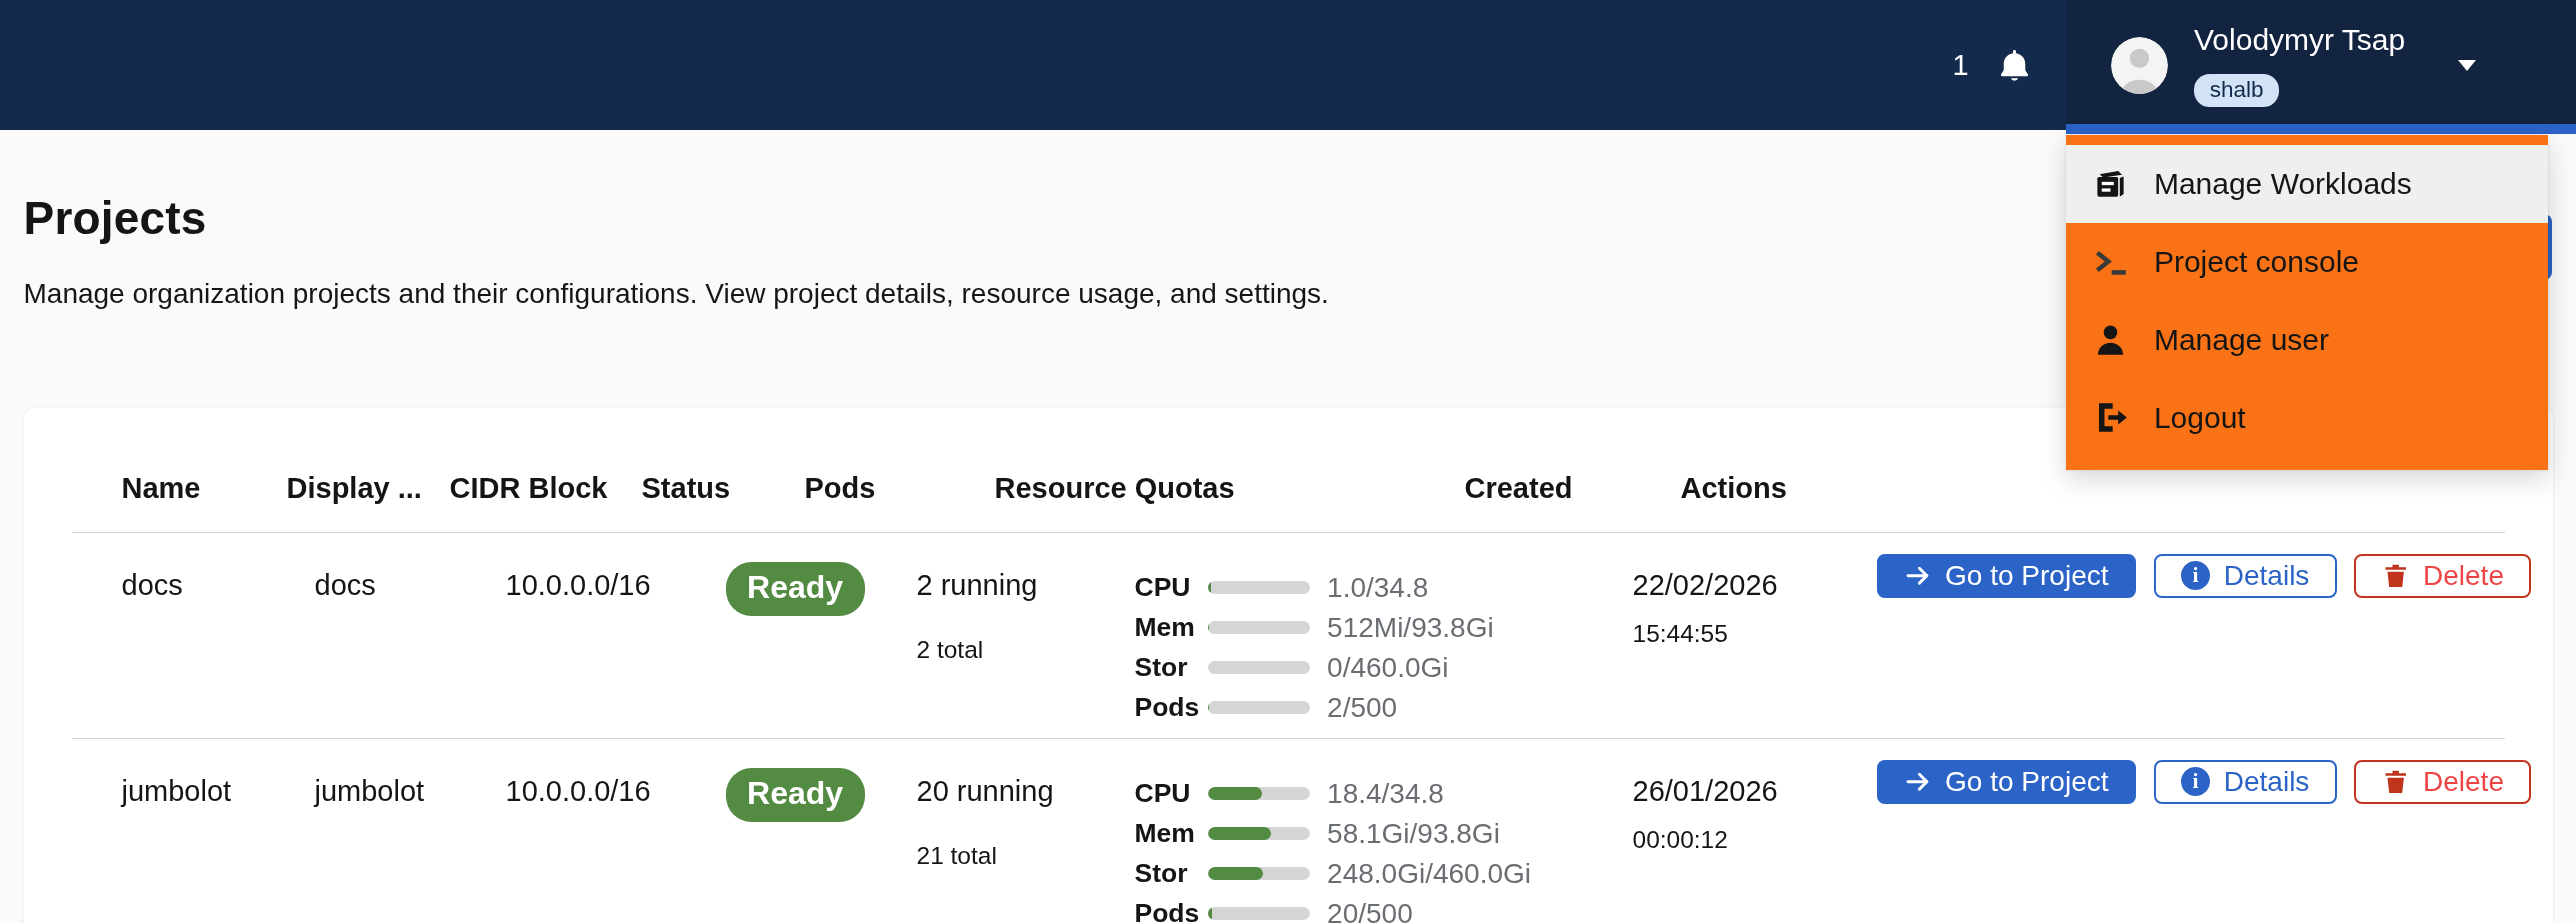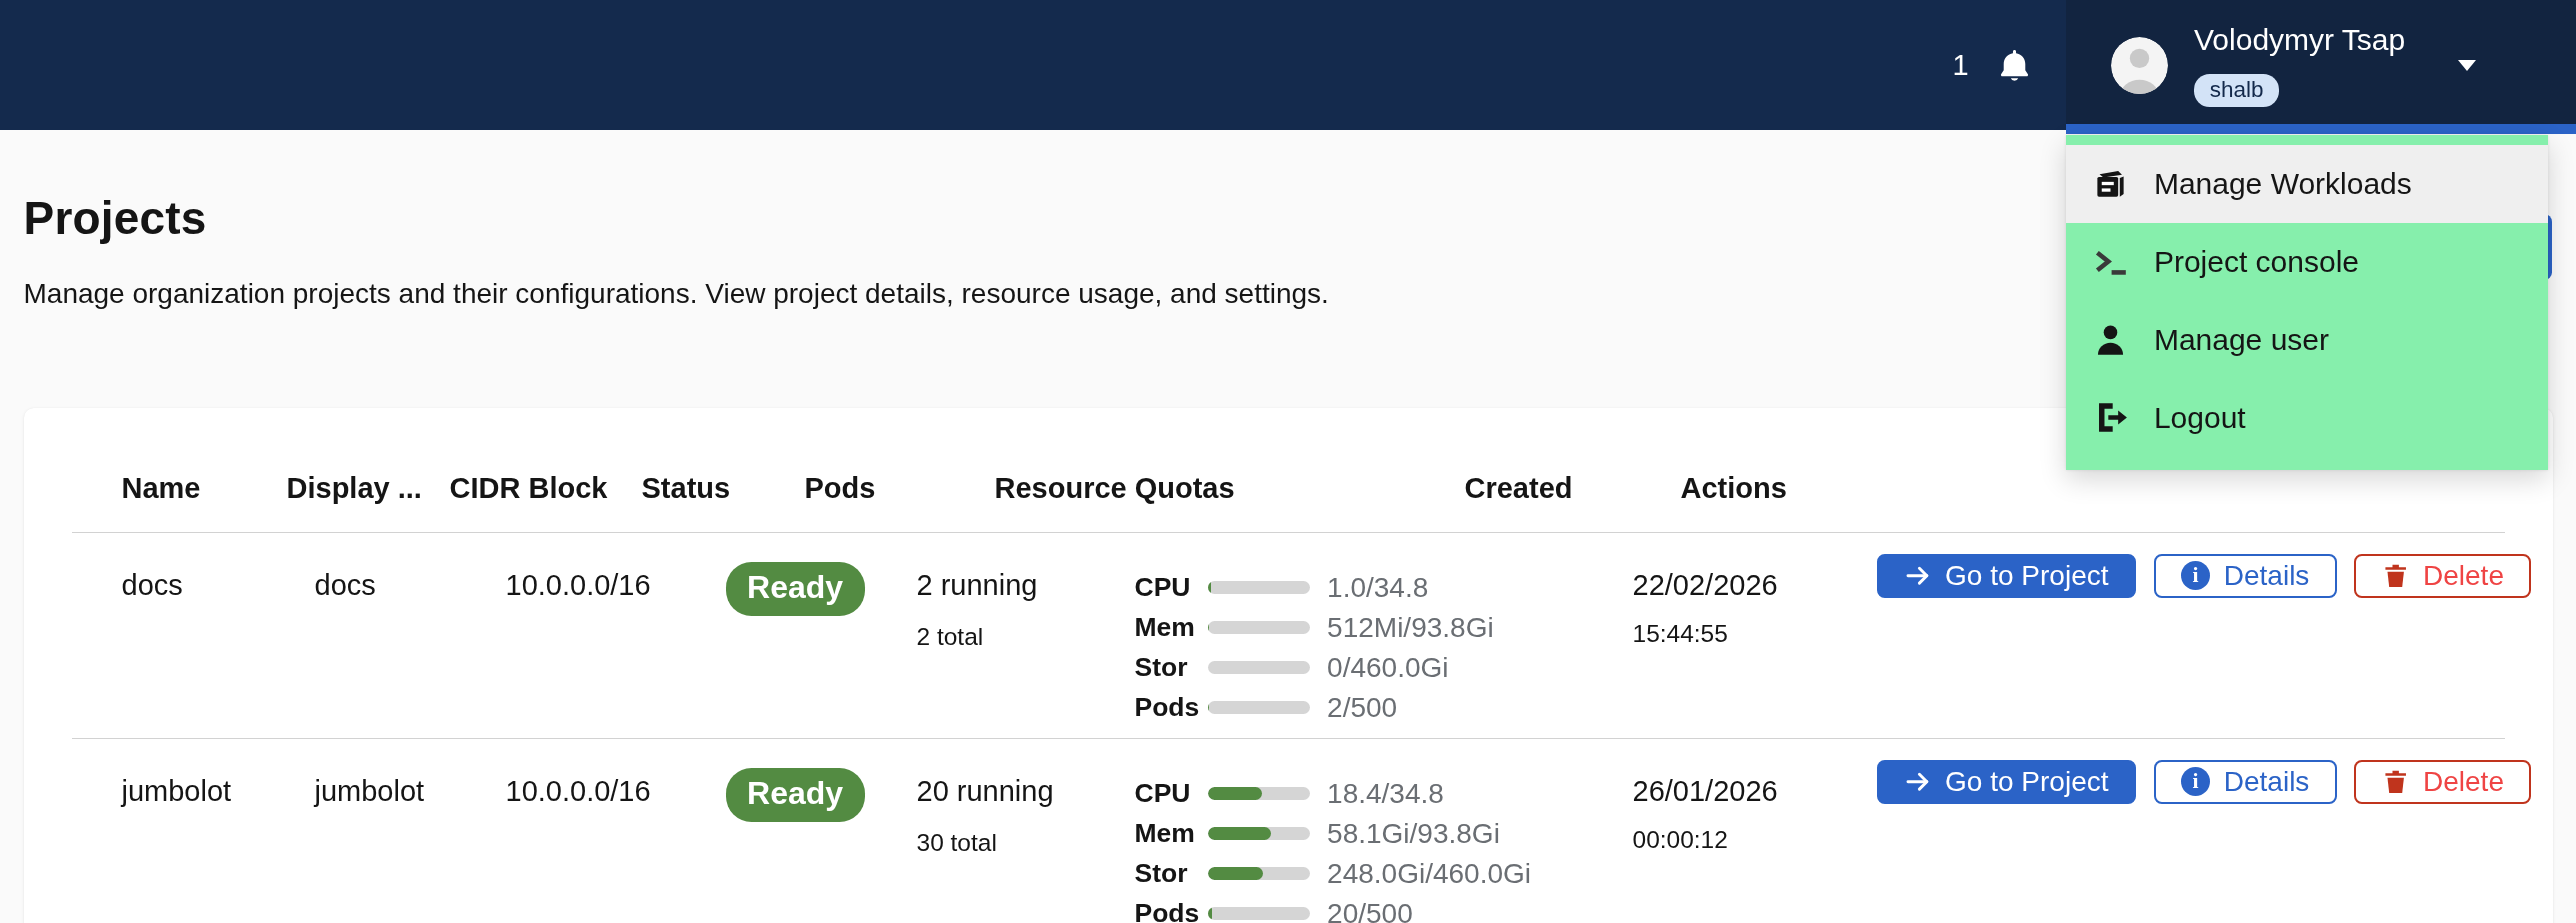--- a/index.html
+++ b/index.html
@@ -71,21 +71,21 @@
     top: 124px; right: 0;
     width: 510px; height: 9.8px;
     background: #2b63c7;
     z-index: 6;
   }
   
   .user-menu {
     position: absolute;
     top: 135px; left: 2066px;
     width: 482px;
-    background: #86efac;
+    background: #f97316;
     box-shadow: 0 9.8px 25.5px rgba(0,0,0,0.16), 0 0 2.9px rgba(0,0,0,0.10);
     padding: 9.8px 0 13.7px;
     z-index: 20;
   }
   .menu-item {
     height: 78px;
     display: flex;
     align-items: center;
     padding-left: 27.4px;
     gap: 25.5px;
@@ -153,21 +153,21 @@
   .status-pill {
     display: inline-block;
     margin-top: -5.9px;
     background: #538b42;
     color: #fff;
     font-size: 32px;
     font-weight: 700;
     padding: 8.8px 21.6px 10.8px;
     border-radius: 25.5px;
   }
-  .pods-total { font-size: 24.5px; margin-top: 16px; }
+  .pods-total { font-size: 24.5px; margin-top: 29px; }
   
   .quota-line { display: flex; align-items: center; height: 40px; }
   .q-label { width: 73px; font-size: 26.5px; font-weight: 700; }
   .q-bar {
     width: 102px; height: 13.7px;
     background: #d5d5d5;
     border-radius: 6.9px;
     overflow: hidden;
     flex: 0 0 auto;
   }
@@ -363,21 +363,21 @@
     </div>
   </div>
 
   <div class="trow">
     <div class="cell">jumbolot</div>
     <div class="cell">jumbolot</div>
     <div class="cell">10.0.0.0/16</div>
     <div class="cell"><span class="status-pill">Ready</span></div>
     <div class="cell">
       <div>20 running</div>
-      <div class="pods-total">30 total</div>
+      <div class="pods-total">21 total</div>
     </div>
     <div class="cell">
       <div class="quota-line">
         <span class="q-label">CPU</span>
         <span class="q-bar">
             <span class="q-fill" style="display: block; width: 53%;"></span>
           </span>
         <span class="q-value">18.4/34.8</span>
       </div>
       <div class="quota-line">

